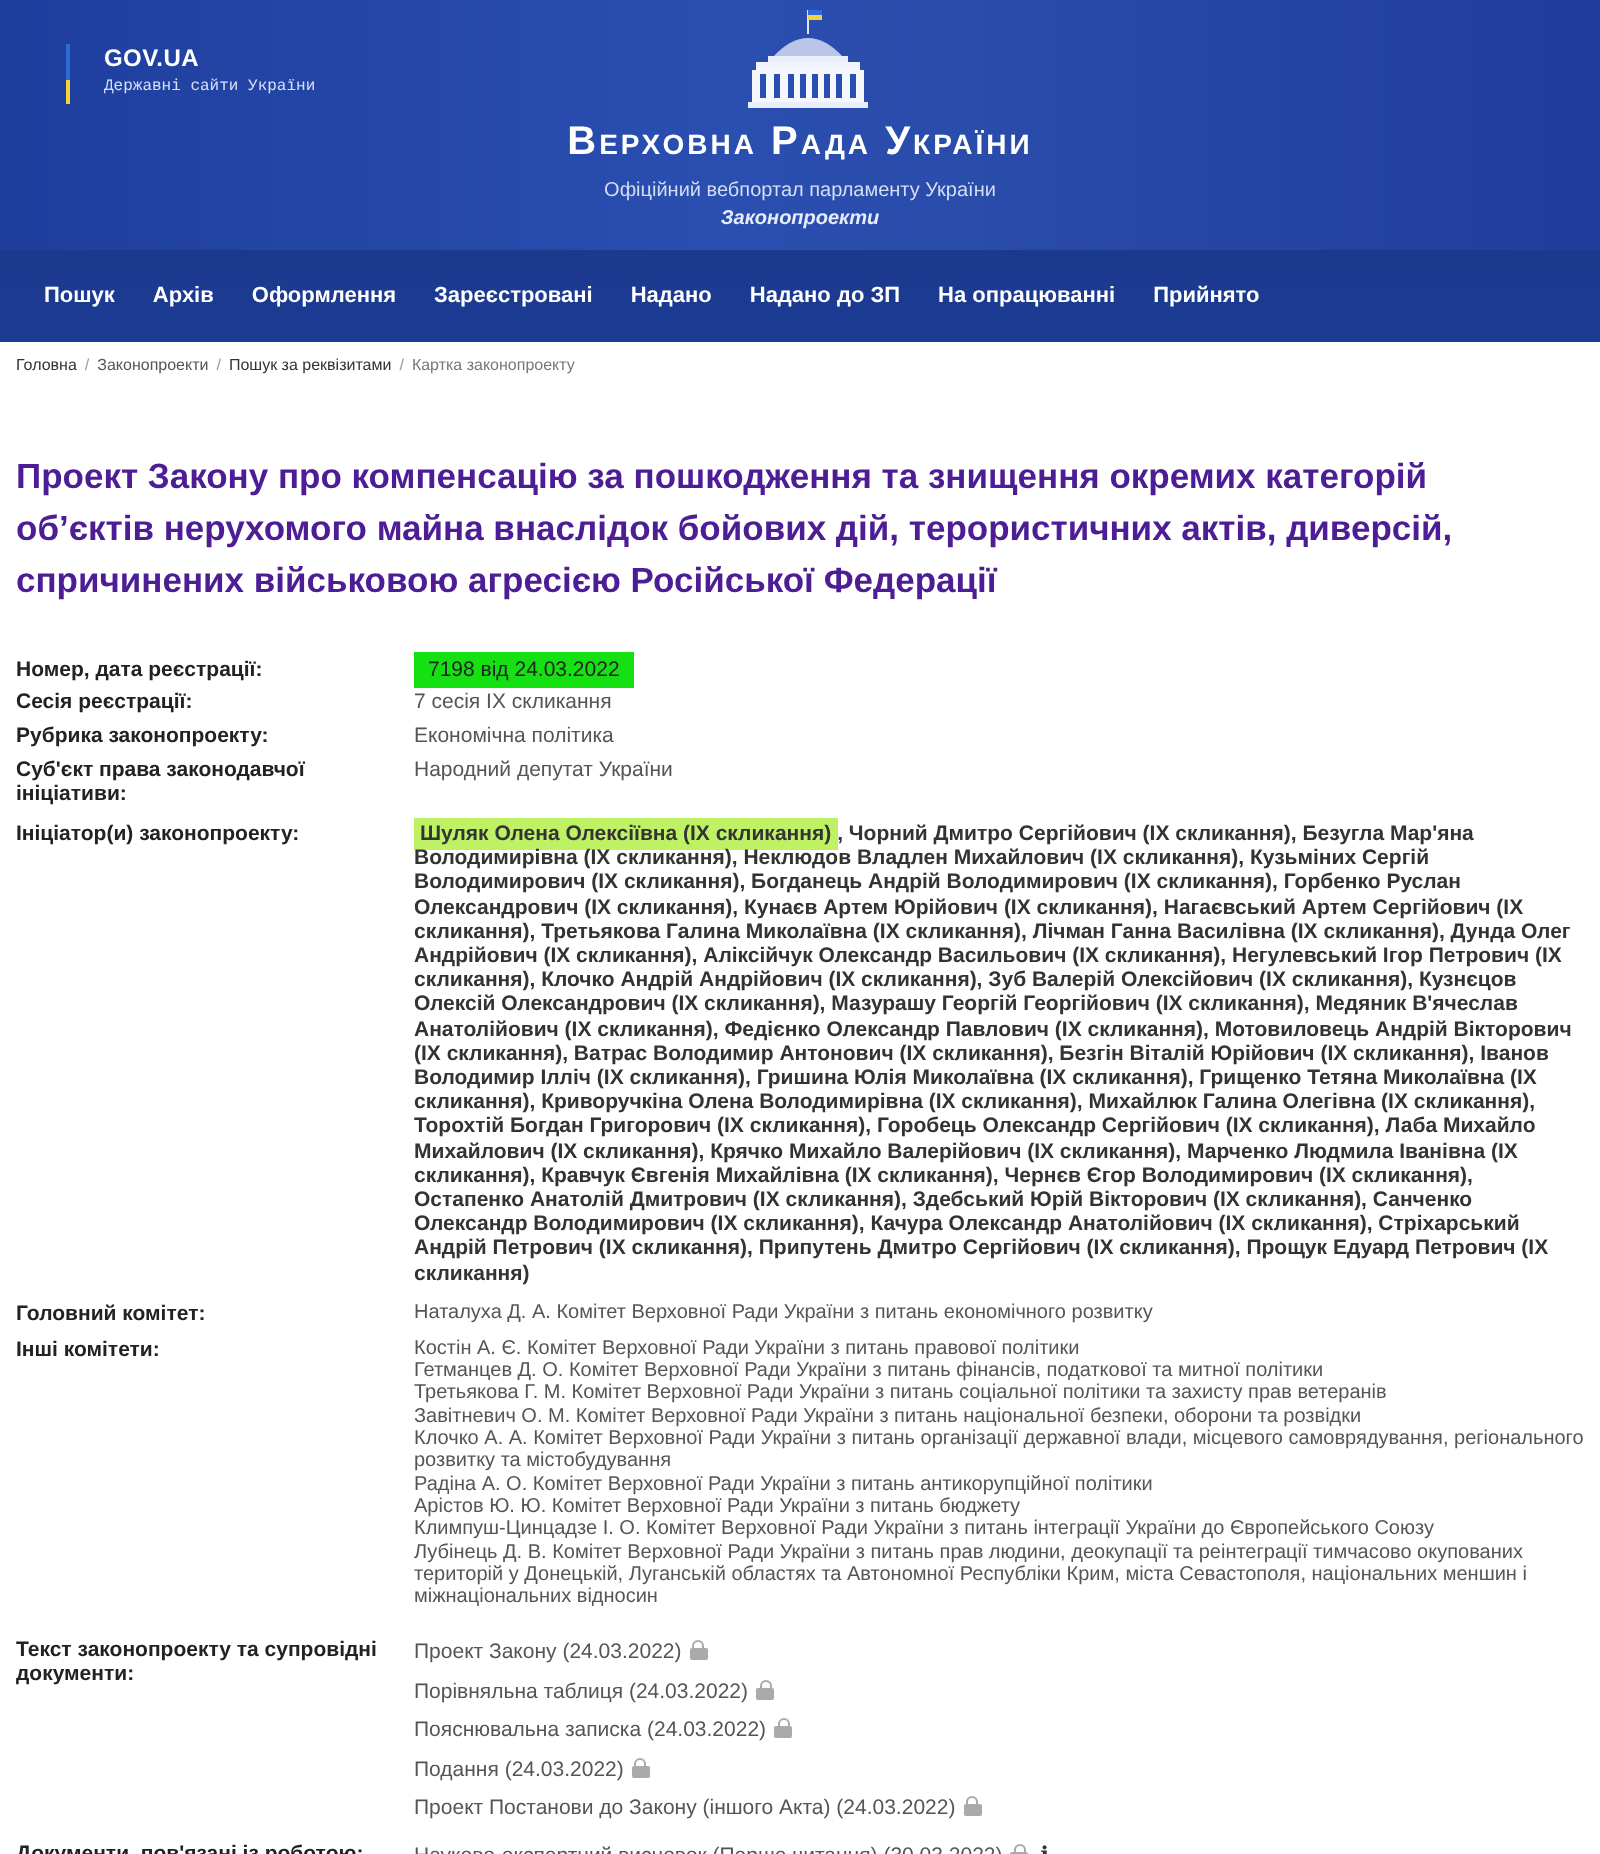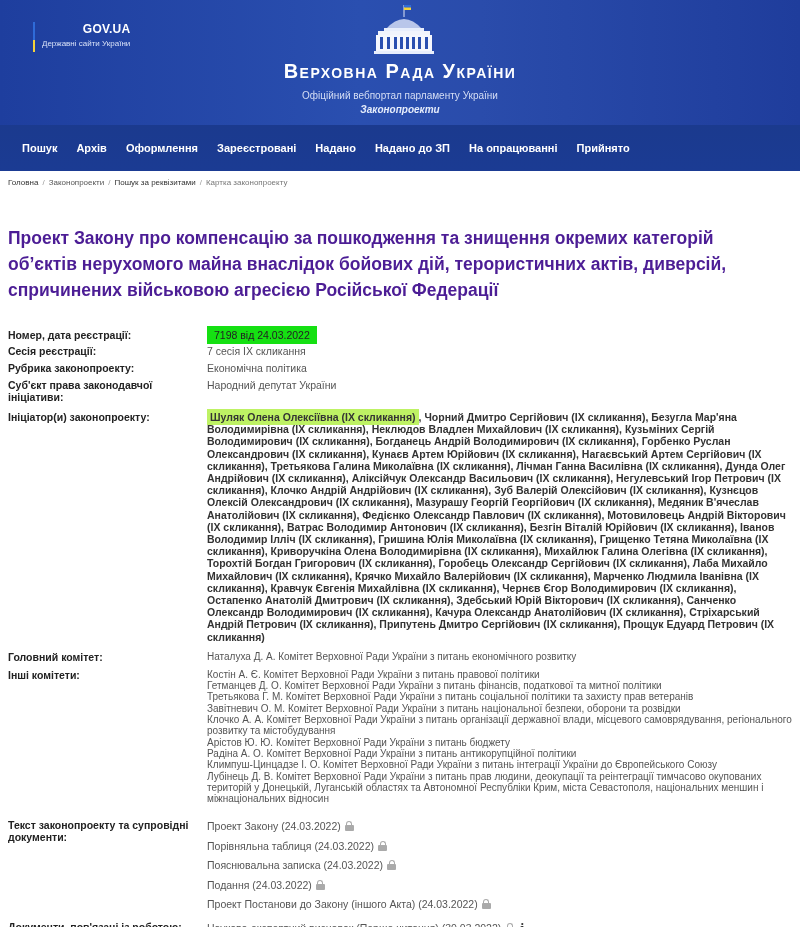--- a/index.html
+++ b/index.html
@@ -5,24 +5,24 @@
   * { box-sizing: border-box; margin: 0; padding: 0; }
   html, body { width: 800px; height: 927px; overflow: hidden; background: #fff; }
   body { font-family: "Liberation Sans", "DejaVu Sans", sans-serif; color: #222; }
 
   
   .header {
     position: relative; height: 125px;
     background: linear-gradient(90deg, #1e3e9e 0%, #2a4fb0 45%, #2a4cab 60%, #1f3d9c 100%);
     color: #fff;
   }
-  .govua { position: absolute; left: 33px; top: 22px; padding-left: 7px; border-left: 2px solid #2f6bd8; text-align: right; }
+  .govua { position: absolute; left: 33px; top: 22px; padding-left: 17px; border-left: 2px solid #2f6bd8; }
   .govua::after { content: ""; position: absolute; left: -2px; top: 18px; width: 2px; height: 12px; background: #f4d23b; }
   .govua .t1 { font-weight: bold; font-size: 12px; letter-spacing: 0.2px; line-height: 14px; }
-  .govua .t2 { font-size: 8px; color: #d7e0f7; line-height: 12px; margin-top: 2px; }
+  .govua .t2 { font-size: 8px; color: #d7e0f7; line-height: 12px; margin-top: 2px; font-family: Liberation Mono, monospace; }
 
   .logo { position: absolute; left: 356px; top: 3px; width: 96px; height: 52px; }
   .title { position: absolute; left: 0; right: 0; top: 60px; text-align: center; font-weight: bold; font-size: 20px; letter-spacing: 1.5px; font-variant: small-caps; }
   .subtitle { position: absolute; left: 0; right: 0; top: 90px; text-align: center; font-size: 10px; color: #d5def5; }
   .subsub { position: absolute; left: 0; right: 0; top: 104px; text-align: center; font-size: 10px; font-style: italic; font-weight: bold; color: #e5ecfb; }
 
   
   .nav { height: 46px; background: linear-gradient(180deg, #1b3a8e 0%, #1b3b93 100%); display: flex; align-items: center; padding-left: 22px; }
   .nav a { color: #fff; font-weight: bold; font-size: 11px; text-decoration: none; margin-right: 19px; white-space: nowrap; }
 
@@ -139,22 +139,22 @@
     <div class="val">Наталуха Д. А. Комітет Верховної Ради України з питань економічного розвитку</div>
   </div>
   <div class="row r-other">
     <div class="lbl">Інші комітети:</div>
     <div class="val">
       <div>Костін А. Є. Комітет Верховної Ради України з питань правової політики</div>
       <div>Гетманцев Д. О. Комітет Верховної Ради України з питань фінансів, податкової та митної політики</div>
       <div>Третьякова Г. М. Комітет Верховної Ради України з питань соціальної політики та захисту прав ветеранів</div>
       <div>Завітневич О. М. Комітет Верховної Ради України з питань національної безпеки, оборони та розвідки</div>
       <div>Клочко А. А. Комітет Верховної Ради України з питань організації державної влади, місцевого самоврядування, регіонального розвитку та містобудування</div>
+      <div>Радіна А. О. Комітет Верховної Ради України з питань антикорупційної політики</div>
       <div>Арістов Ю. Ю. Комітет Верховної Ради України з питань бюджету</div>
-      <div>Радіна А. О. Комітет Верховної Ради України з питань антикорупційної політики</div>
       <div>Климпуш-Цинцадзе І. О. Комітет Верховної Ради України з питань інтеграції України до Європейського Союзу</div>
       <div>Лубінець Д. В. Комітет Верховної Ради України з питань прав людини, деокупації та реінтеграції тимчасово окупованих територій у Донецькій, Луганській областях та Автономної Республіки Крим, міста Севастополя, національних меншин і міжнаціональних відносин</div>
     </div>
   </div>
   <div class="row r-docs">
     <div class="lbl">Текст законопроекту та супровідні документи:</div>
     <div class="val">
       <div><a href="#" class="doc-link">Проект Закону (24.03.2022)</a><span class="lock"></span></div>
       <div><a href="#" class="doc-link">Порівняльна таблиця (24.03.2022)</a><span class="lock"></span></div>
       <div><a href="#" class="doc-link">Пояснювальна записка (24.03.2022)</a><span class="lock"></span></div>

